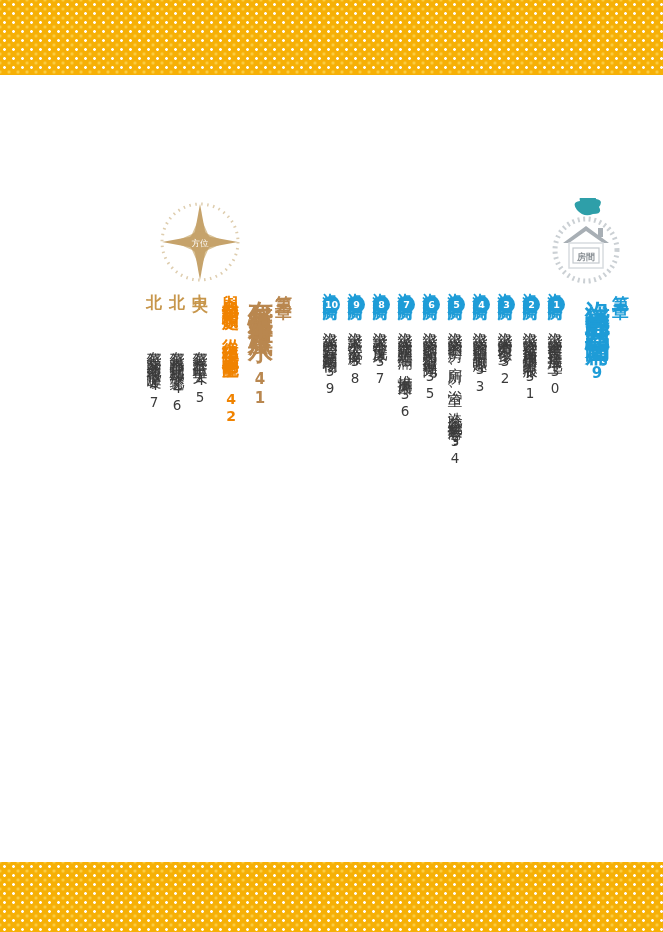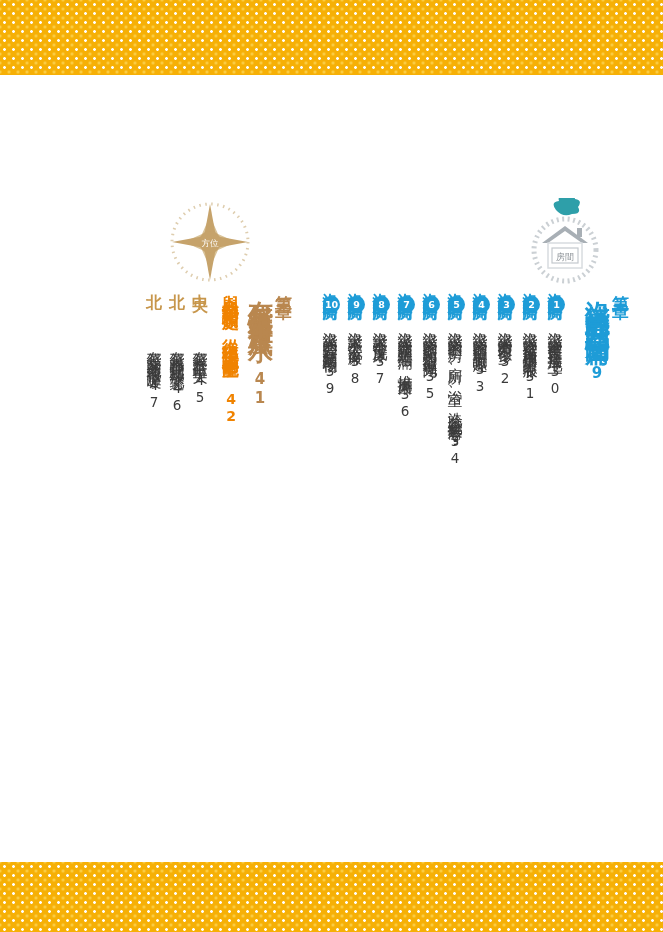--- a/index.html
+++ b/index.html
@@ -19,22 +19,22 @@
       radial-gradient(circle, #ffffff 1.3px, rgba(255,255,255,0) 1.5px),
       radial-gradient(circle, #FBD14E 1.3px, rgba(255,255,255,0) 1.5px);
     background-size:9px 9px, 9px 9px;
     background-position:0 0, 4.5px 4.5px;
   }
   .band-top { top:0; height:75px; }
   .band-bottom { top:862px; height:70px; }
 
   
   .badge { position:absolute; }
-  .badge-house { left:524px; top:198px; width:82px; height:90px; }
-  .badge-compass { left:168px; top:200px; width:84px; height:84px;text-align:center; }
+  .badge-house { left:545px; top:198px; width:82px; height:90px;font-weight:bold; }
+  .badge-compass { left:158px; top:200px; width:84px; height:84px;text-align:center; }
 
   
   .toc {
     position:absolute; top:281px; right:34px; height:578px;
     writing-mode:vertical-rl; text-orientation:upright;
   }
   .col { display:block; margin-left:5px; line-height:1.0; }
 
   .ch-no   { font-weight:bold; font-size:17px; letter-spacing:4px; margin-left:2px; }
   .ch-title{ font-weight:bold; font-size:25px; letter-spacing:4px; margin-left:9px; }

